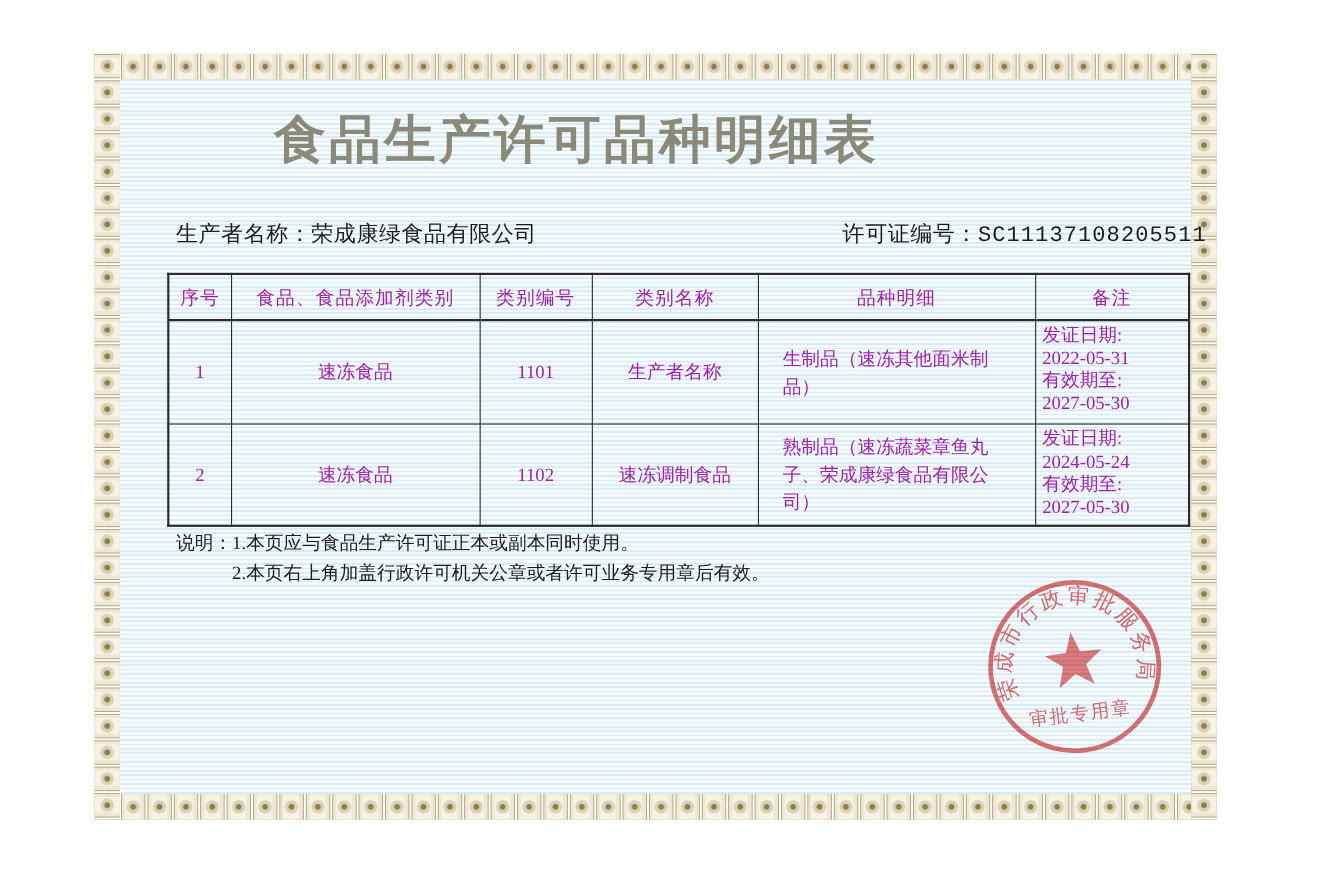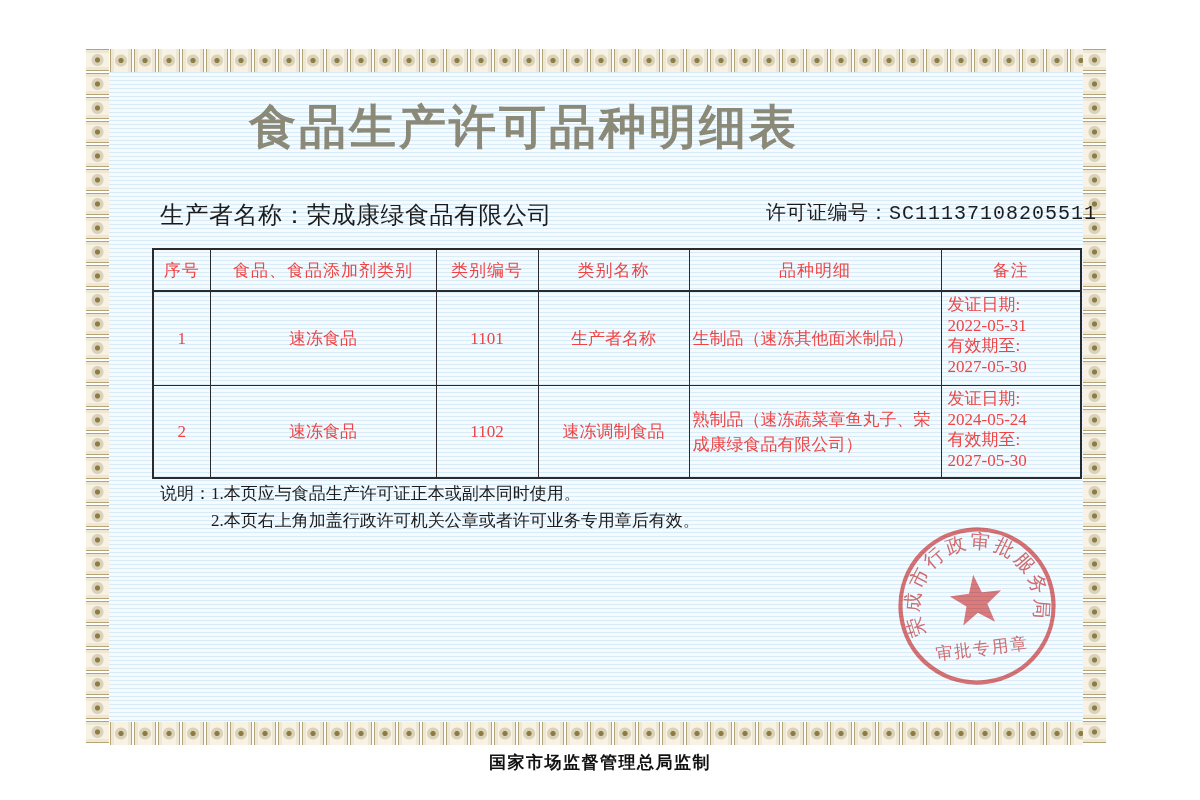--- a/index.html
+++ b/index.html
@@ -36,36 +36,36 @@
   }
   .frame-left{left:86px;}
   .frame-right{left:1083px;}
 
   .title{
     position:absolute;left:0;top:96px;width:1048px;margin:0;z-index:5;
     text-align:center;font-size:47px;font-weight:bold;letter-spacing:3px;
     color:#8b8977;
   }
 
-  .producer-line{position:absolute;left:160px;top:199px;z-index:5;font-size:24px;letter-spacing:.5px;}
+  .producer-line{position:absolute;left:160px;top:199px;z-index:5;font-size:20px;letter-spacing:.5px;}
   .license-line{position:absolute;left:766px;top:199px;z-index:5;font-size:20px;letter-spacing:.5px;}
   .license-line .num{font-family:Liberation Mono, monospace;letter-spacing:1px;}
 
   table.detail-table{
     position:absolute;left:152px;top:248px;width:928px;z-index:5;
     border-collapse:collapse;table-layout:fixed;
-    font-size:17px;color:#ef4444;border-radius:20px;
+    font-size:17px;color:#a21caf;border-radius:20px;
   }
   .detail-table th,.detail-table td{border:1px solid #2b2b2b;padding:0 4px;font-weight:normal;}
   .detail-table{border:2px solid #2b2b2b;}
   .detail-table thead th{border-bottom:2px solid #2b2b2b;height:40px;text-align:center;letter-spacing:1px;}
   .detail-table tbody tr.r1 td{height:87px;}
   .detail-table tbody tr.r2 td{height:85px;}
   .detail-table td.c{text-align:center;vertical-align:middle;}
-  .detail-table td.l{text-align:left;vertical-align:middle;padding:0 3px;line-height:25px;}
+  .detail-table td.l{text-align:left;vertical-align:middle;padding:0 22px;line-height:25px;}
   .detail-table td.remark{text-align:left;vertical-align:top;padding:3px 6px;line-height:20.5px;}
 
   .notes{position:absolute;left:160px;top:480px;z-index:5;font-size:17px;display:flex;line-height:27px;}
   .notes .notes-label{white-space:pre;}
   .notes .notes-lines div{white-space:pre;}
 
   .stamp{position:absolute;left:892px;top:521px;width:170px;height:170px;z-index:6;mix-blend-mode:multiply;opacity:.92;}
   .stamp text{font-family:"Liberation Serif","DejaVu Serif",serif;}
 
   .footer{
@@ -158,15 +158,14 @@
       <text font-size="23" fill="#dd5050" fill-opacity="0.9" letter-spacing="3.5">
         <textPath href="#arcTop" startOffset="50%" text-anchor="middle">荣成市行政审批服务局</textPath>
       </text>
       <text x="100" y="157" text-anchor="middle" font-size="20" letter-spacing="2" fill="#dd5050" fill-opacity="0.9">审批专用章</text>
       <text font-size="10" fill="#dd5050" fill-opacity="0.88" letter-spacing="2.2">
         <textPath href="#arcBottom" startOffset="50%" text-anchor="middle"></textPath>
       </text>
     </g>
   </svg>
 
-  <div class="footer">国家市场监督管理总局监制</div>
 
 </div>
 
 </body></html>

